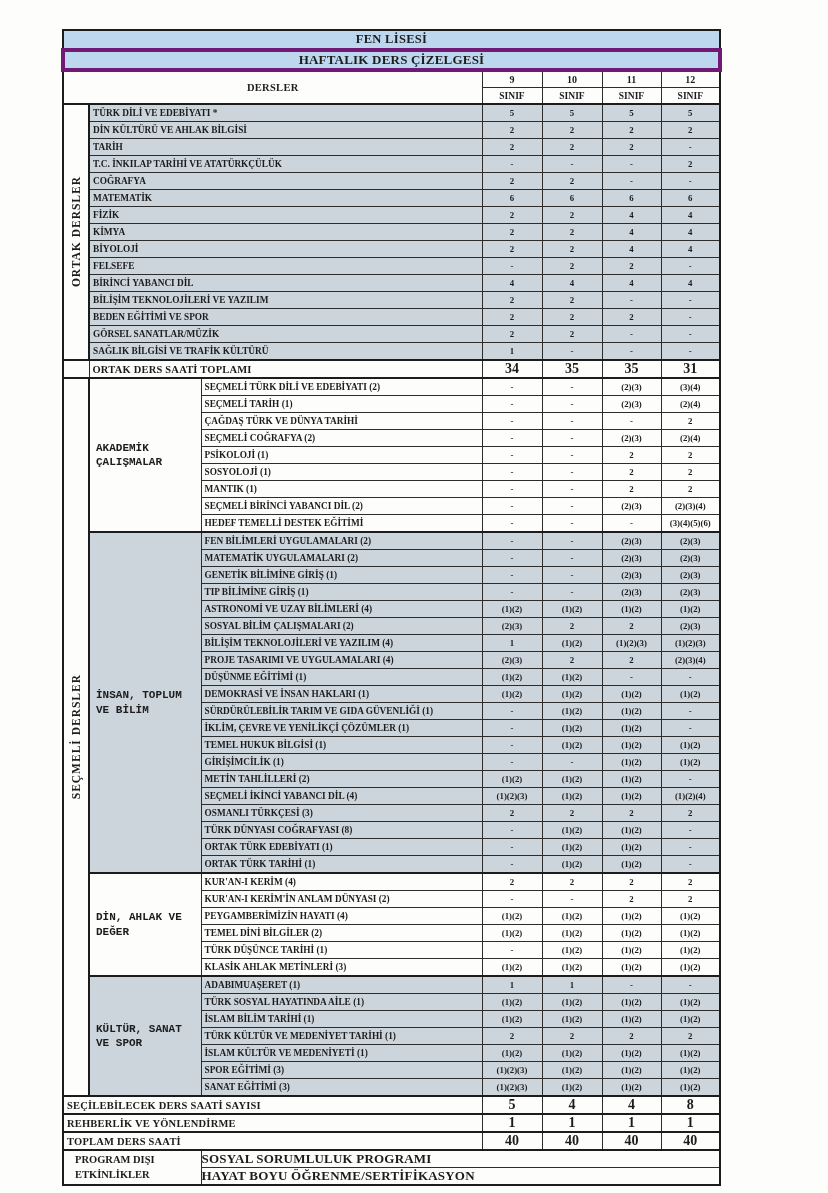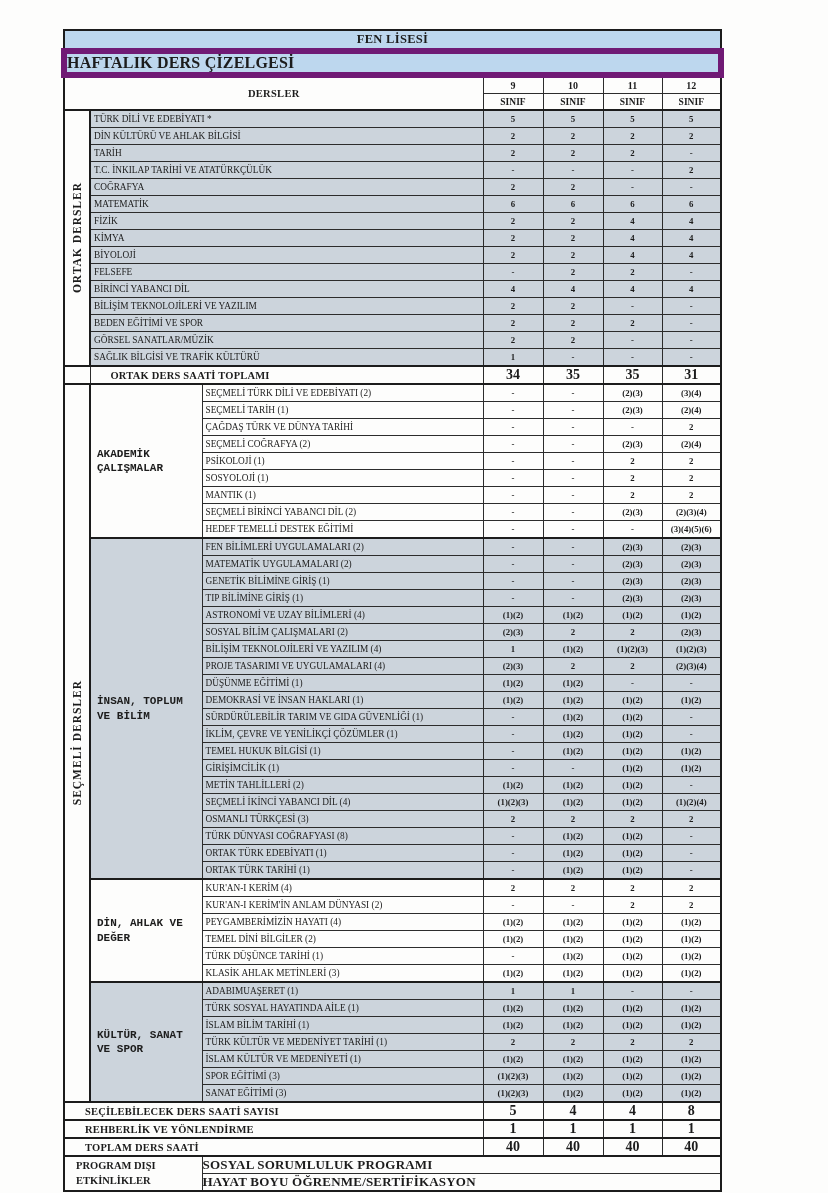--- a/index.html
+++ b/index.html
@@ -23,53 +23,53 @@
     padding:0; color:#1c1c1c; overflow:hidden;
     background:#fdfdfc;
   }
   
   tr.title-row td {
     background:var(--blue); text-align:center; font-weight:bold;
     font-size:12.5px; height:17px; border:2px solid #1c1c1c;
     letter-spacing:.3px;
   }
   tr.subtitle-row td {
-    background:var(--blue); font-weight:bold;
-    font-size:16px; height:14px; border:6px solid #701a75;
+    background:var(--blue); text-align:center; font-weight:bold;
+    font-size:13px; height:14px; border:4px solid #701a75;
     letter-spacing:.2px;
   }
   
   tr.head td { text-align:center; font-weight:bold; }
   td.dersler-cell { font-size:10.5px; letter-spacing:.3px; }
   td.grade-cell { font-size:10px; height:15px; }
   td.sinif-cell { font-size:9.5px; height:15px; }
   
   tr.rc td { height:16px; }
   td.course {
-    text-align:left; padding-left:3px; font-weight:normal;
+    text-align:left; padding-left:3px; font-weight:bold;
     font-size:9.3px; white-space:nowrap;
   }
   td.val { text-align:center; font-weight:bold; font-size:8.8px; }
   td.shade { background:var(--row); }
   
   td.vert { text-align:center; vertical-align:middle; border-right:2px solid #1c1c1c; }
   .vert-text {
     writing-mode:vertical-rl; transform:rotate(180deg);
     font-weight:bold; font-size:11.5px; letter-spacing:1px;
     margin:0 auto; white-space:nowrap;
   }
   
   td.group { text-align:center; vertical-align:middle; }
   .group-text {
     font-weight:bold; font-size:11px; line-height:1.3;
     padding:0 6px; text-align:left;font-family:Liberation Mono, monospace;
   }
   
   tr.total td, tr.frow td { font-weight:bold; }
-  td.total-label, td.foot-label { text-align:left; padding-left:20px; font-size:10.5px; letter-spacing:.2px; }
+  td.total-label, td.foot-label { text-align:left; padding-left:3px; font-size:10.5px; letter-spacing:.2px; }
   td.total-val, td.foot-val { text-align:center; font-size:14px; }
   tr.total td { height:16px; }
   tr.frow td { height:16px; }
   tr.prow td { height:16px; font-weight:bold; }
   td.program-label { text-align:left; padding-left:11px; font-size:10.5px; vertical-align:middle; line-height:1.35; }
   td.program-item { text-align:left; font-size:13px; letter-spacing:.2px; }
   
   tr.gt td { border-top:2px solid #1c1c1c; }
 </style>
 </head>

